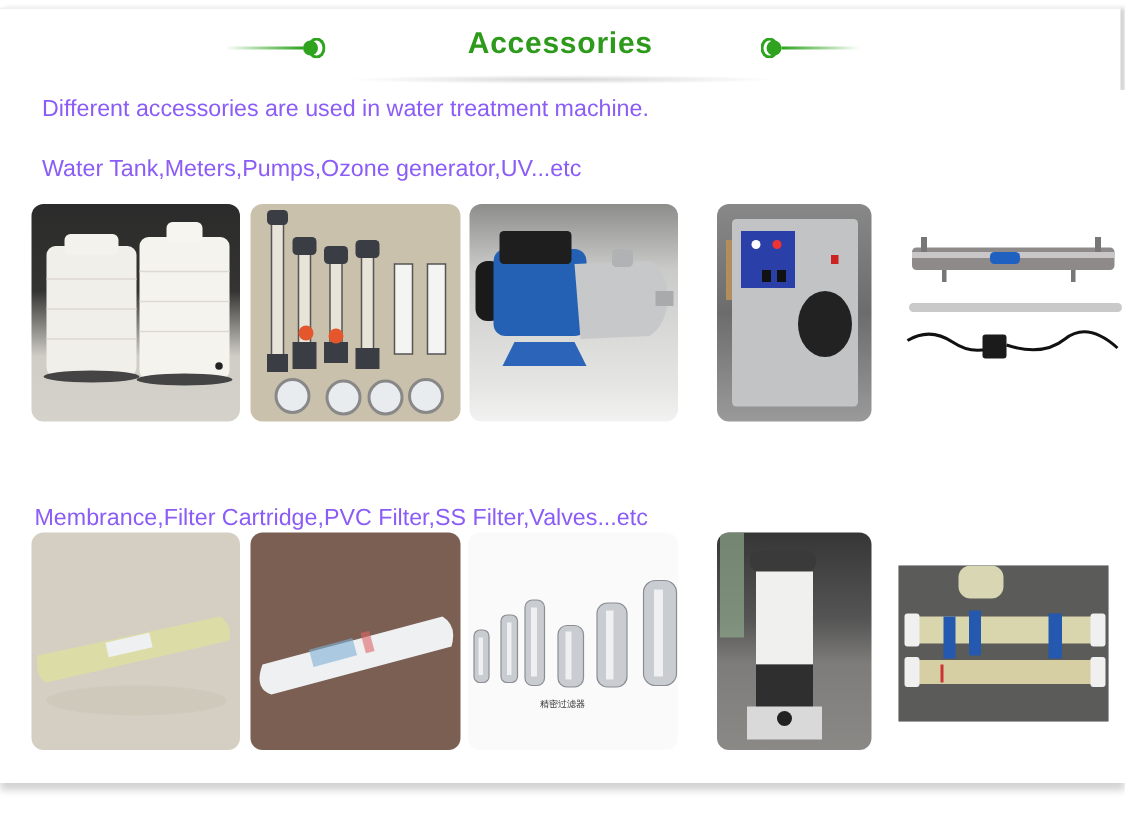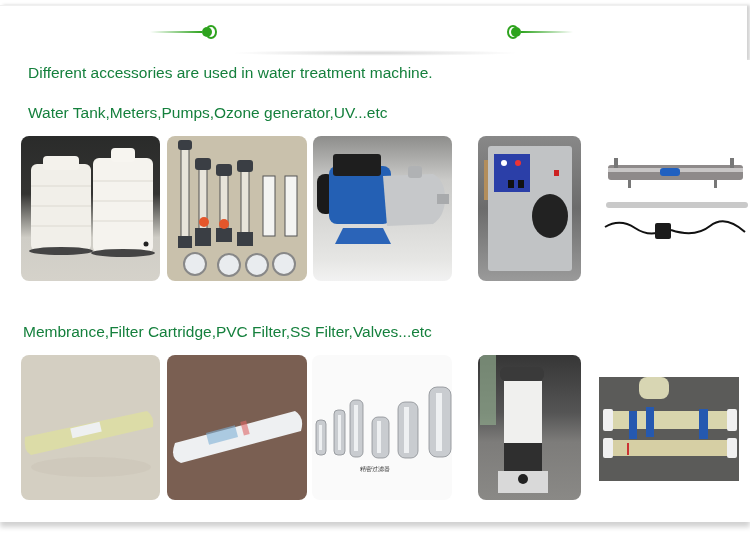--- a/index.html
+++ b/index.html
@@ -14,24 +14,24 @@
   .deco-left{left:150px;width:70px;}
   .deco-left .line{left:0;background:linear-gradient(to right,rgba(46,163,30,0),#2ea31e);}
   .deco-left .dot{left:52px;}
   .deco-left .ring{left:55px;border-left-color:transparent;}
   .deco-right{left:505px;width:70px;}
   .deco-right .line{left:16px;background:linear-gradient(to left,rgba(46,163,30,0),#2ea31e);}
   .deco-right .dot{left:6px;}
   .deco-right .ring{left:2px;border-right-color:transparent;}
 
   .card{position:absolute;left:0;top:60px;width:750px;height:462px;background:#fff;box-shadow:0 5px 5px rgba(0,0,0,0.18);}
-  .desc{position:absolute;left:28px;color:#15803d;font-size:15.5px;white-space:nowrap;}
+  .desc{position:absolute;left:28px;color:#8b5cf6;font-size:15.5px;white-space:nowrap;}
   .desc1{top:64px;}
   .desc2{top:92px;margin-top:12px;}
-  .desc3{left:23px;top:323px;text-align:center;}
+  .desc3{left:23px;top:337px;text-align:center;}
 
   .thumb{position:absolute;border-radius:8px;overflow:hidden;}
   
   .t-tanks{left:21px;top:136px;width:139px;height:145px;background:linear-gradient(#2a2b2a 0%,#343432 40%,#cfcdc6 70%,#d5d2ca 100%);}
   .t-meters{left:167px;top:136px;width:140px;height:145px;background:#c9c1ac;}
   .t-pump{left:313px;top:136px;width:139px;height:145px;background:linear-gradient(#8d8d8b,#cacac8 30%,#e6e6e4 85%,#f2f2f2);}
   .t-ozone{left:478px;top:136px;width:103px;height:145px;background:linear-gradient(#888 0%,#6c6c6c 50%,#9a9a9a 100%);}
   .t-uv{left:600px;top:150px;width:150px;height:100px;background:#fff;border-radius:0;}
   
   .t-membrane{left:21px;top:355px;width:139px;height:145px;background:#d4cfc2;}
@@ -43,20 +43,21 @@
 </style>
 </head>
 <body>
 
 <div class="header">
   <div class="deco deco-left">
     <div class="line"></div>
       <div class="ring"></div>
       <div class="dot"></div>
   </div>
+  <div class="title">Accessories</div>
   <div class="deco deco-right">
     <div class="line"></div>
       <div class="ring"></div>
       <div class="dot"></div>
   </div>
   <div class="title-shadow"></div>
 </div>
 
 <div class="card"></div>
 

